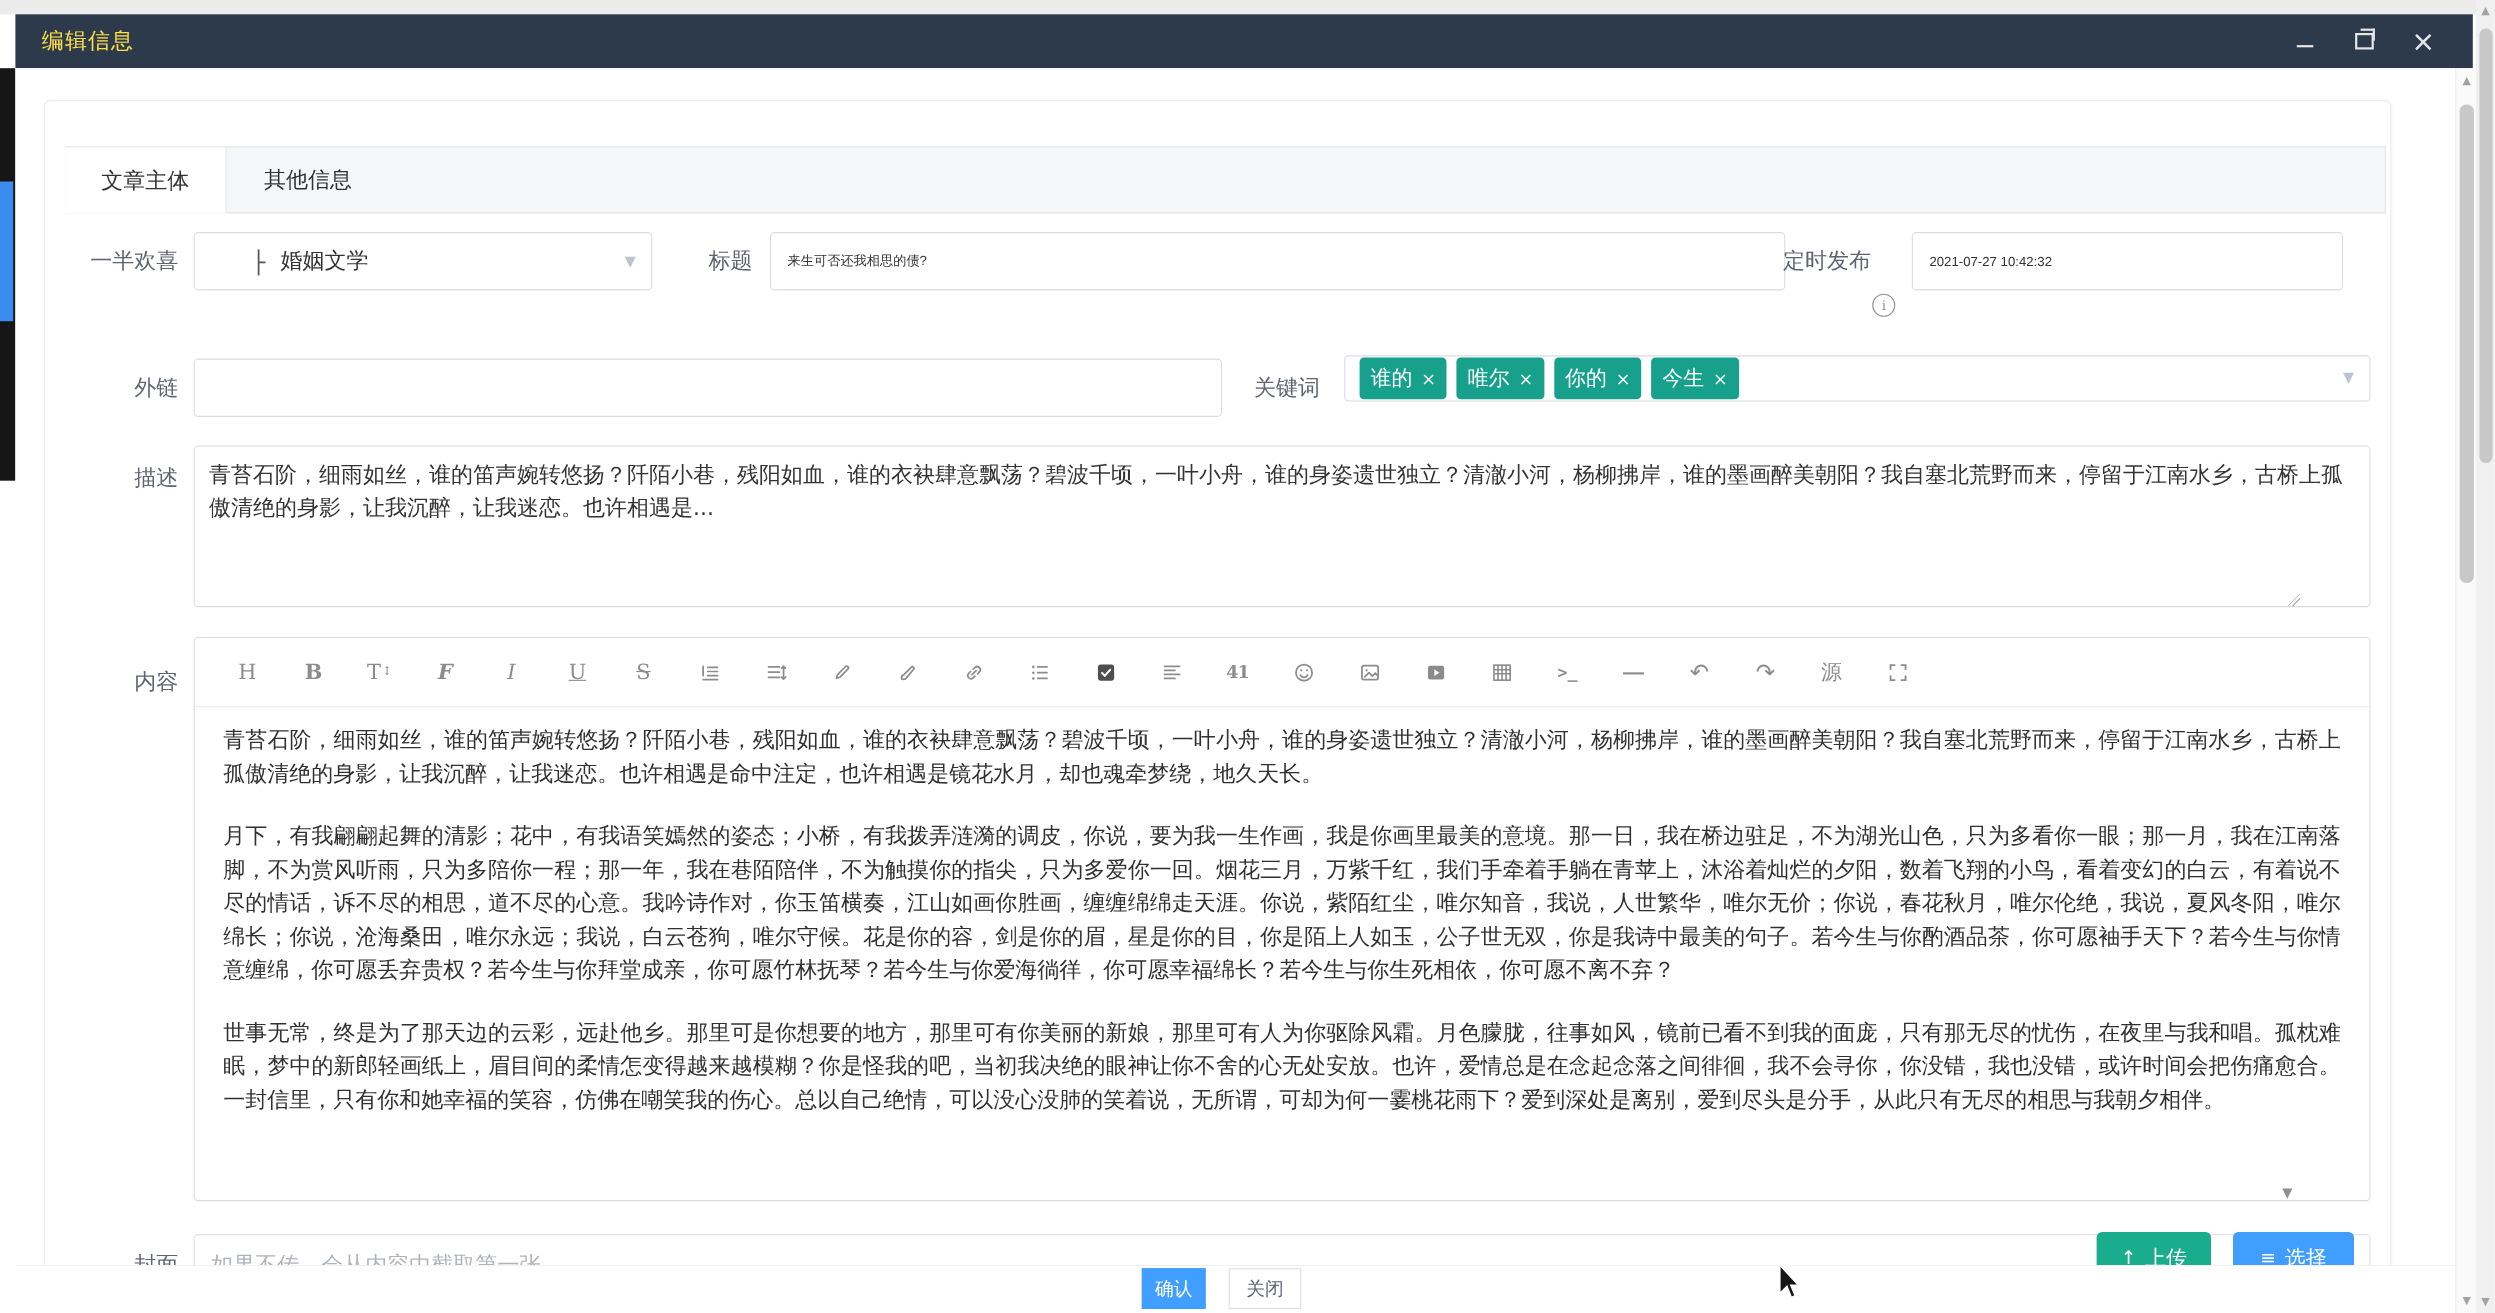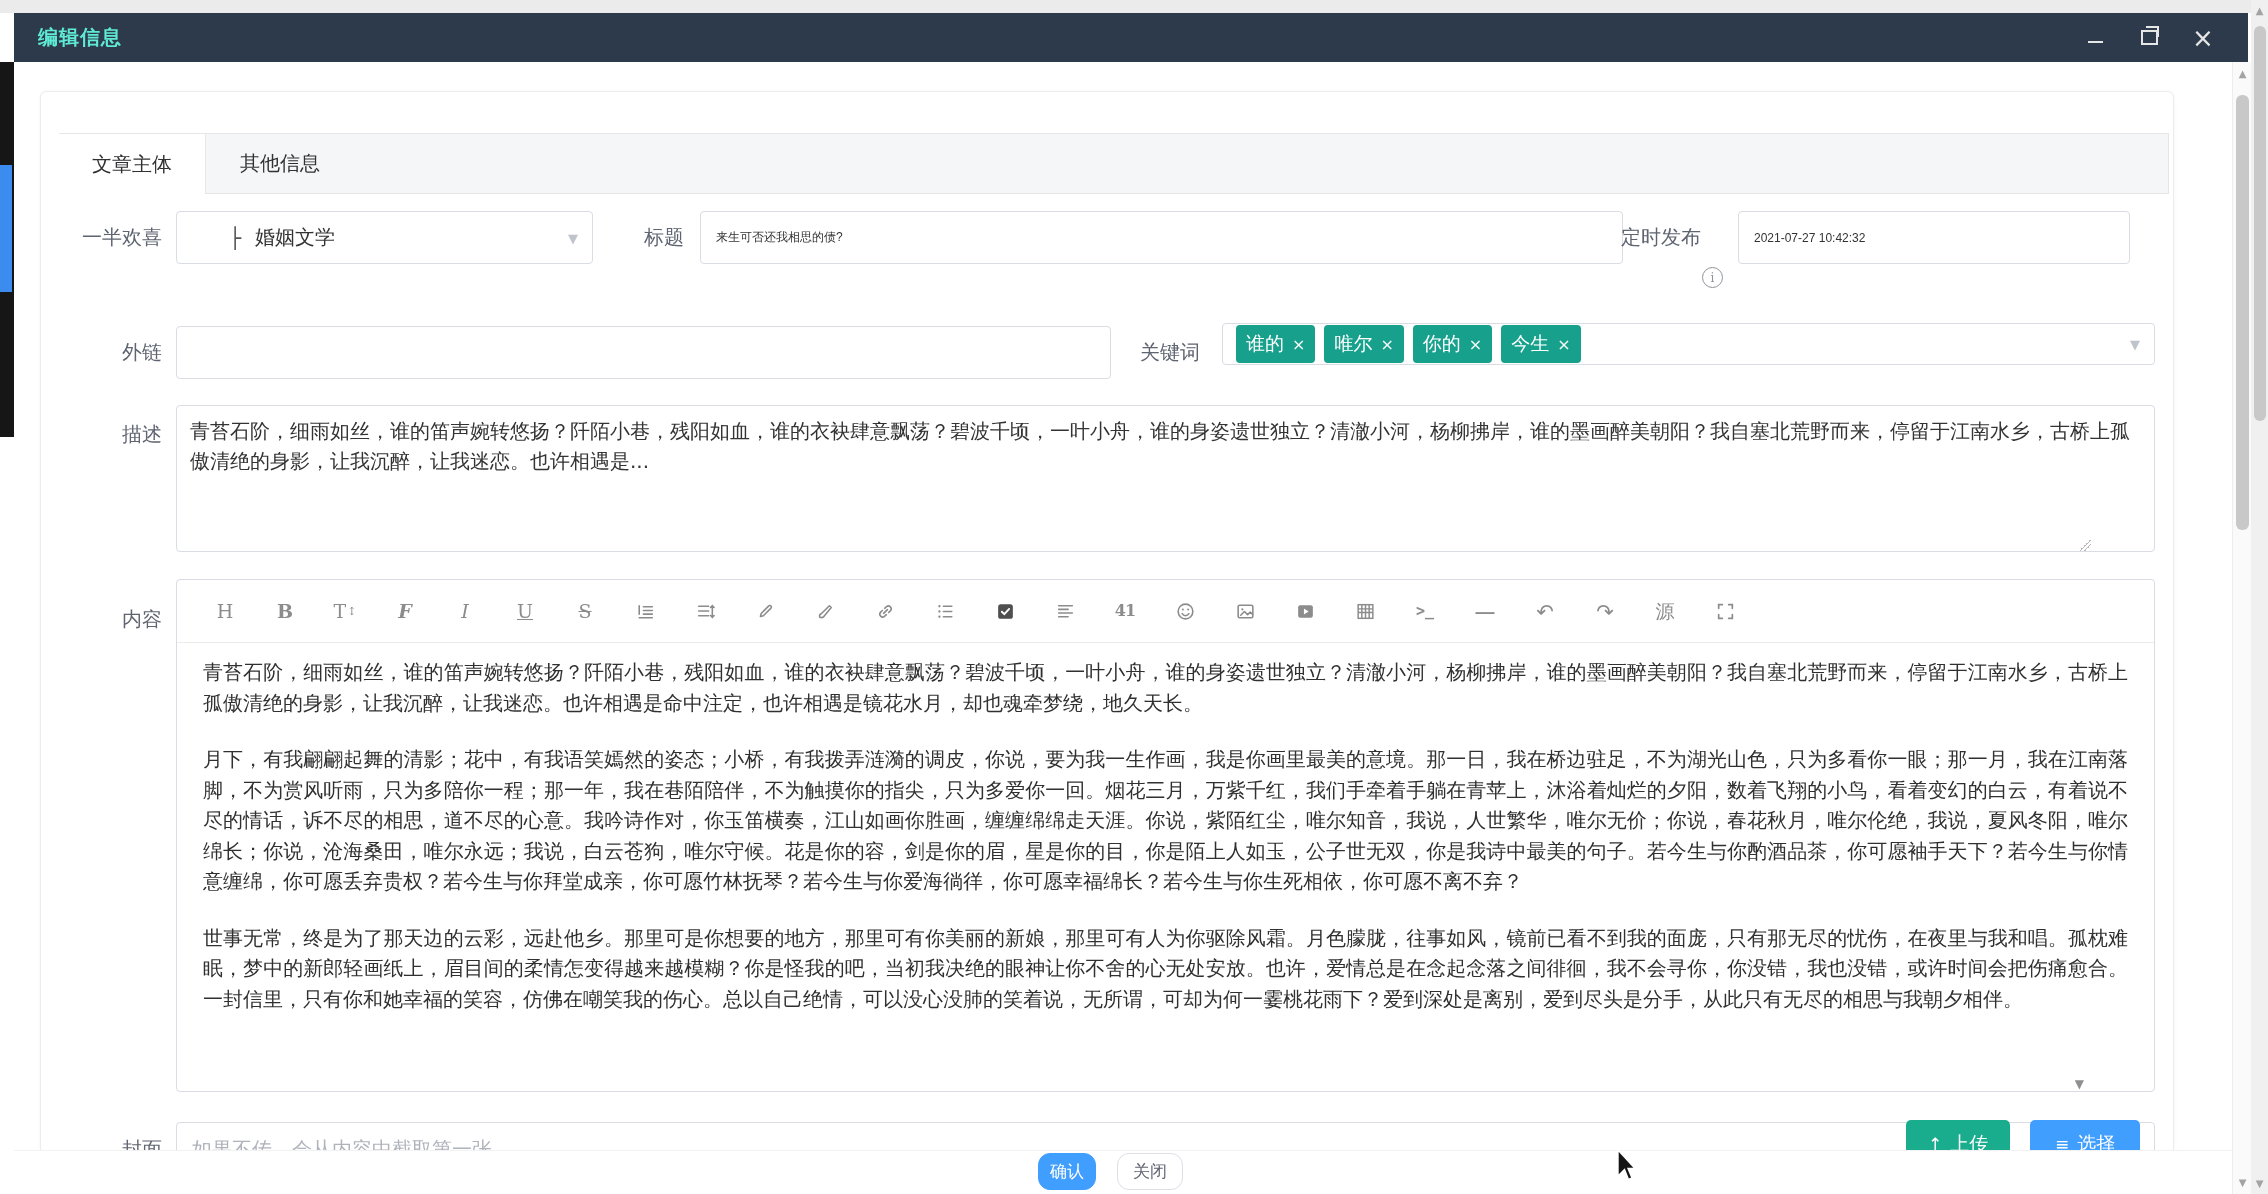--- a/index.html
+++ b/index.html
@@ -9,21 +9,21 @@
     --header-bg:#2d3a4b;--primary:#409eff;--tag:#17a18d;--upload:#1aad8d;
   }
   .abs{position:absolute}
   
   .top-strip{left:0;top:0;width:2268px;height:13px;background:#ebebeb}
   .sliver-black{left:0;top:62px;width:14px;height:375px;background:#161616}
   .sliver-blue{left:0;top:165px;width:12px;height:127px;background:#3c8cf0}
   
   .titlebar{left:14px;top:13px;width:2234px;height:49px;background:var(--header-bg);
     display:flex;align-items:center;justify-content:space-between;padding:0 30px 0 24px;box-sizing:border-box}
-  .titlebar .ttl{color:#5eead4;font-size:20px;font-weight:bold;letter-spacing:1px}
+  .titlebar .ttl{color:#fde047;font-size:20px;font-weight:normal;letter-spacing:1px}
   .winctl{display:flex;align-items:center;gap:24px}
   .wbtn{width:30px;height:30px;display:flex;align-items:center;justify-content:center;cursor:pointer;color:#e6e6e6}
   .min-g{display:block;width:15px;height:2px;background:#e6e6e6;margin-top:8px}
   .restore-g{position:relative;display:block;width:13px;height:11px;border:2px solid #e6e6e6}
   .restore-g::before{content:"";position:absolute;left:3px;top:-6px;width:11px;height:9px;border:2px solid #e6e6e6;border-bottom:none;border-left:none}
   .close-g{font-size:26px;line-height:1}
   
   .modal{left:14px;top:62px;width:2218px;height:1132px;background:#fff}
   .card{left:40px;top:91px;width:2132px;height:1061px;background:#fff;border:1px solid #ececec;border-radius:6px;box-shadow:0 1px 4px rgba(0,0,0,.04)}
   
@@ -69,21 +69,21 @@
   
   .cover-inp{left:176px;top:1122px;width:1979px;height:53px}
   .cover-inp input{width:100%;height:100%;border:none;background:transparent;font-family:inherit;font-size:20px;padding:0 15px;box-sizing:border-box;outline:none}
   .cover-inp input::placeholder{color:#aeb3bb}
   .cbtn{top:1120px;height:48px;border:none;border-radius:5px;color:#fff;font-size:19px;font-family:inherit;display:flex;align-items:center;justify-content:center;gap:8px;cursor:pointer;position:absolute}
   .cbtn .ic{font-size:17px}
   .upload{left:1906px;width:104px;background:var(--upload)}
   .choose{left:2030px;width:110px;background:var(--primary)}
   
   .footer{left:14px;top:1150px;width:2218px;height:44px;background:#fff;border-top:1px solid #f2f2f2;z-index:10}
-  .fbtn{position:absolute;top:1153px;height:37px;border-radius:12px;font-size:17px;font-family:inherit;cursor:pointer;z-index:11;display:flex;align-items:center;justify-content:center}
+  .fbtn{position:absolute;top:1153px;height:37px;border-radius:0;font-size:17px;font-family:inherit;cursor:pointer;z-index:11;display:flex;align-items:center;justify-content:center}
   .confirm{left:1038px;width:58px;background:var(--primary);border:1px solid var(--primary);color:#fff}
   .closebtn{left:1117px;width:66px;background:#fff;border:1px solid #dcdfe6;color:#5f6470}
   
   .sb-inner{left:2232px;top:62px;width:19px;height:1132px;background:#fafafa;border-left:1px solid #ededed;z-index:20}
   .sb-outer{left:2251px;top:0;width:17px;height:1194px;background:#f0f0f0;z-index:20}
   .sb-arrow{position:absolute;left:0;width:100%;text-align:center;color:#a3a3a3;font-size:10px;cursor:pointer}
   .sb-thumb{position:absolute;border-radius:6px;background:#c8c8c8;cursor:pointer}
   .cursor{z-index:40}
   [data-interactable="true"]{cursor:pointer}
 </style>

